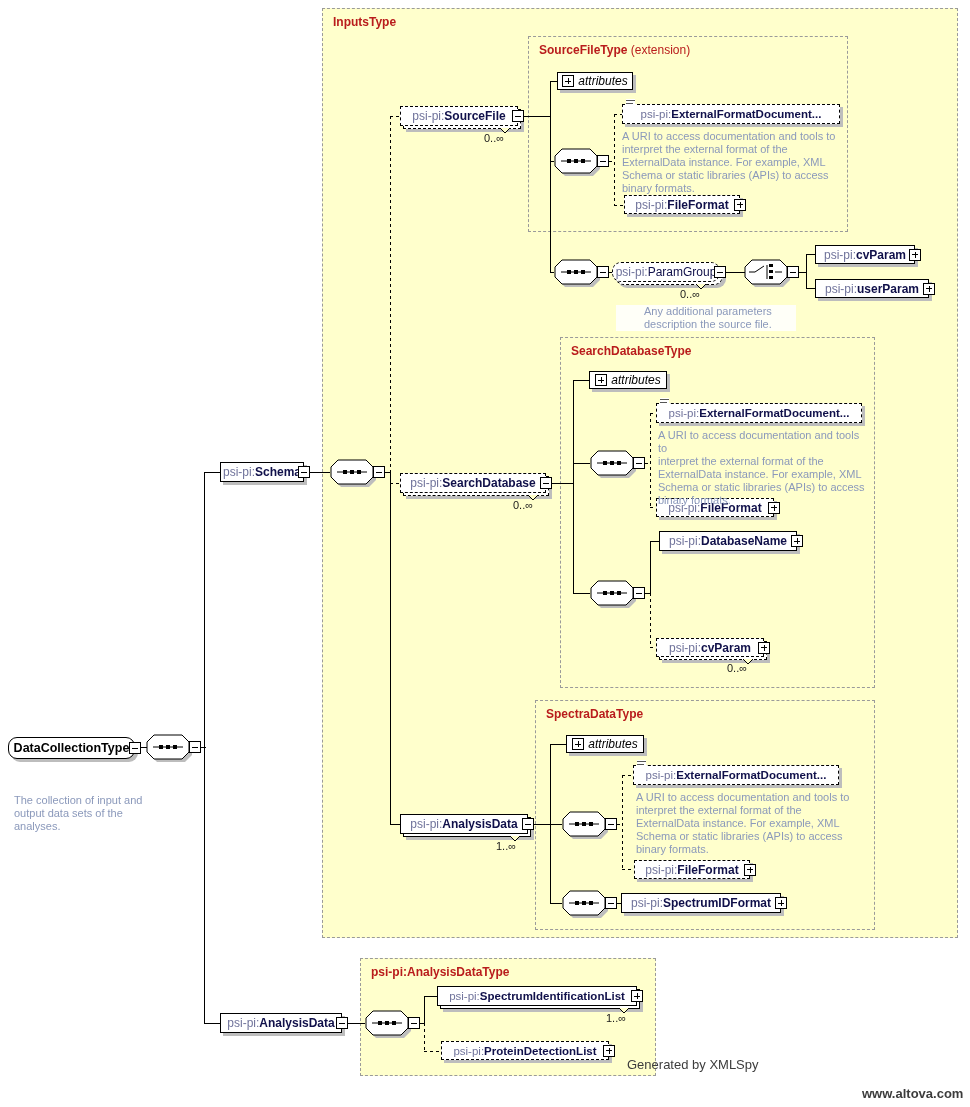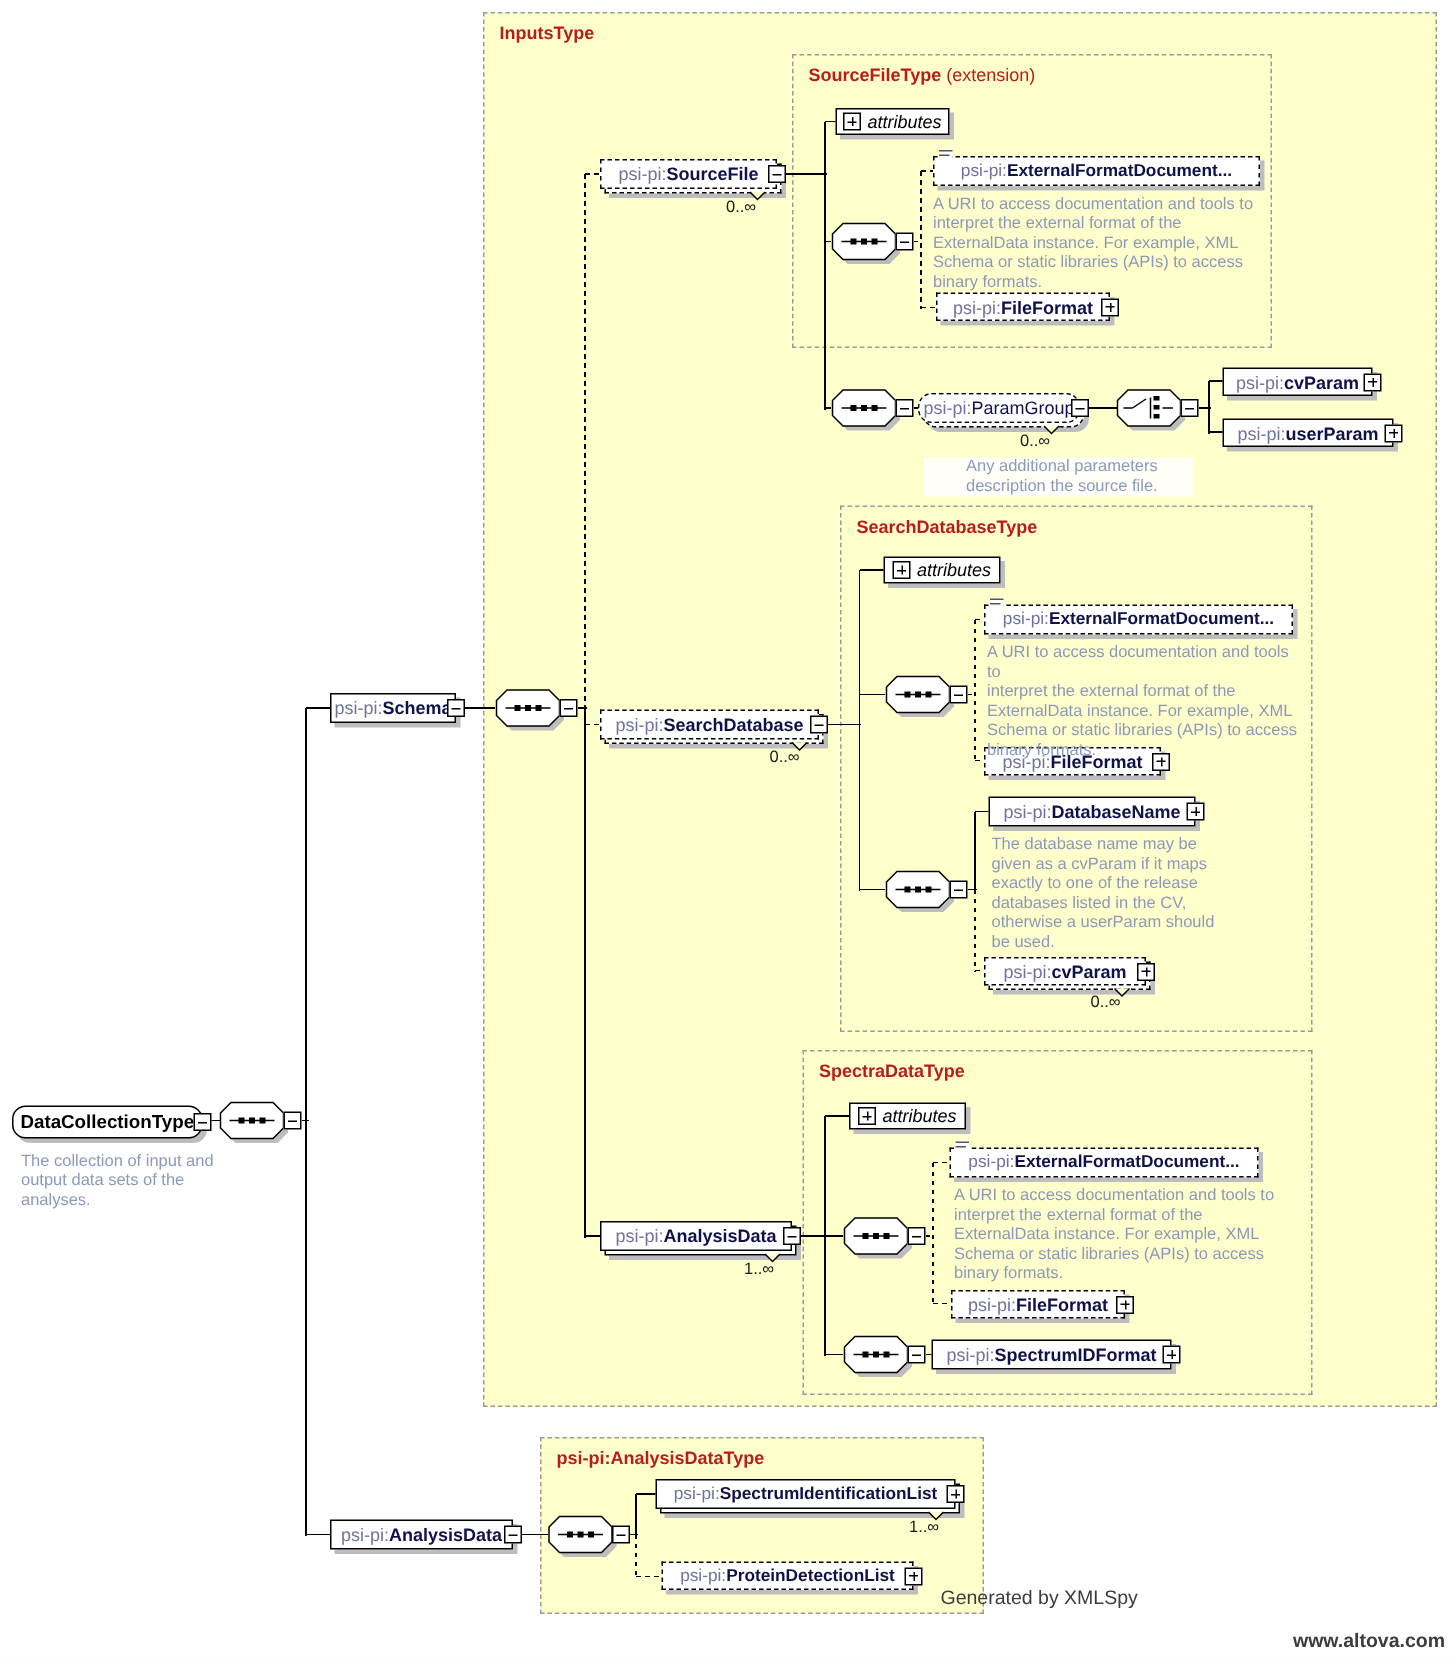--- a/index.html
+++ b/index.html
@@ -106,21 +106,21 @@
       M645,463 H651 M650,413 V508 M650,413 H656 M650,507 H656
       M650,593 V648 M650,647 H656
       M617,824 H623 M622,775 V870 M622,775 H633 M622,869 H634
       M424,1023 V1051 M424,1051 H441"></path>
   </svg>
 
   <div class="ebox pill" style="left:8px;top:737px;width:127px;height:22px">
     <span class="rootname">DataCollectionType</span>
     <span class="sq minus attach-r"></span>
   </div>
-  <div class="anno" style="left:14px;top:768px;width:136px">The collection of input and
+  <div class="anno" style="left:14px;top:794px;width:136px">The collection of input and
 output data sets of the
 analyses.</div>
 
   <div class="comp" style="left:146px;top:734px">
     <svg width="48" height="30">
         <use href="#oct-seq"></use>
       </svg>
     <span class="sq minus comp-minus"></span>
   </div>
   <div class="comp" style="left:330px;top:459px">
@@ -272,26 +272,20 @@
     <span class="prefix">psi-pi:</span>
       <span class="ename">FileFormat</span>
     <span class="sq plus attach-r"></span>
   </div>
 
   <div class="ebox" style="left:659px;top:531px;width:138px;height:20px">
     <span class="prefix">psi-pi:</span>
       <span class="ename">DatabaseName</span>
     <span class="sq plus attach-r"></span>
   </div>
-  <div class="anno" style="left:661px;top:557px;width:158px">The database name may be
-given as a cvParam if it maps
-exactly to one of the release
-databases listed in the CV,
-otherwise a userParam should
-be used.</div>
 
   <div class="behind dashedb" style="left:659px;top:641px;width:108px;height:19px"></div>
   <div class="ebox dashedb" style="left:656px;top:638px;width:108px;height:19px;box-shadow:none">
     <span class="prefix">psi-pi:</span>
       <span class="ename">cvParam</span>
     <span class="sq plus attach-r"></span>
   </div>
   <svg class="chev" style="left:742px;top:658px" width="13" height="8">
       <polyline points="1,1 6,6 11,1" fill="#ffffcc" stroke="#000"></polyline>
     </svg>

